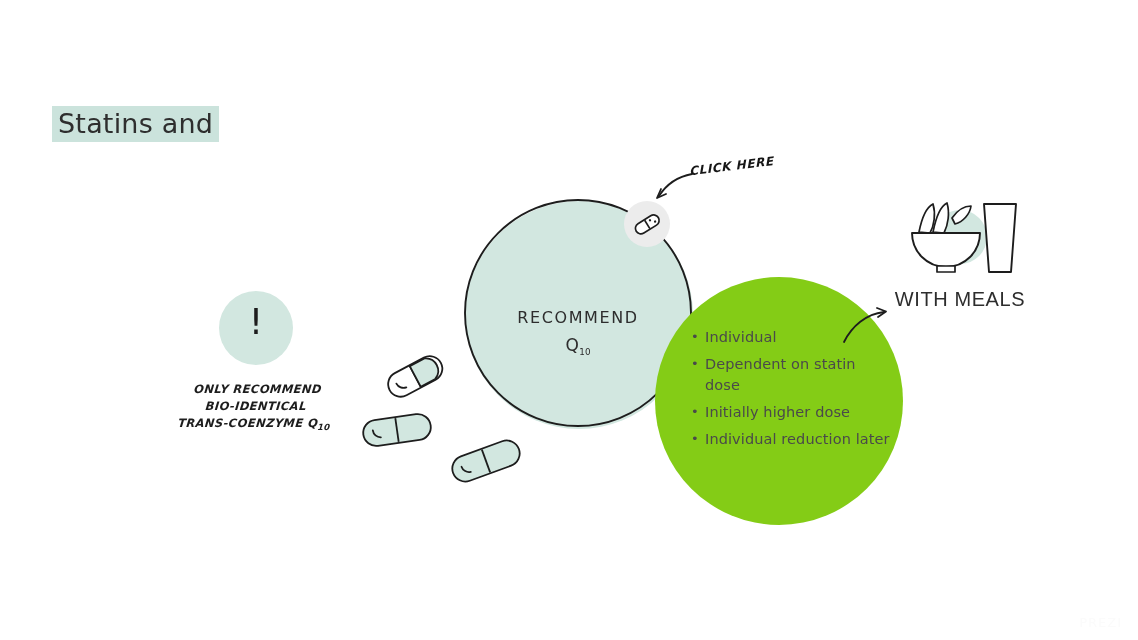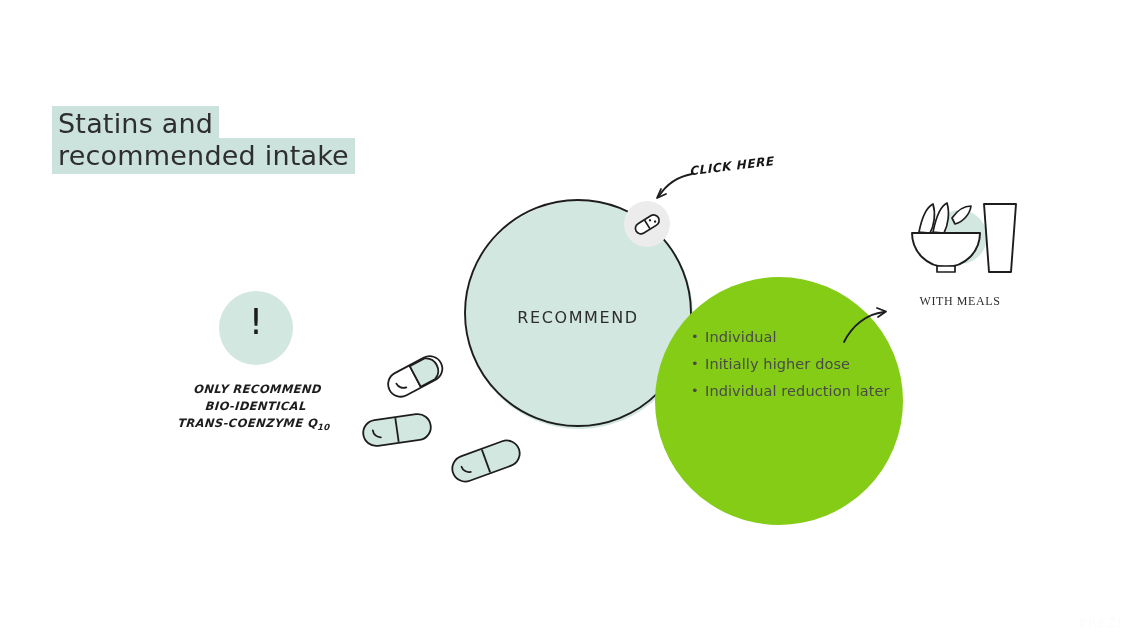--- a/index.html
+++ b/index.html
@@ -227,23 +227,23 @@
   
   #meals-group {
     position: absolute;
     left: 888px;
     top: 192px;
     width: 144px;
     text-align: center;
   }
   #meals-icon { margin: 0 auto; display: block; }
   #meals-label {
-    margin-top: 16px;
-    font-family: Liberation Serif, serif;
-    font-size: 12px;
+    margin-top: 10px;
+    font-family: Liberation Sans, sans-serif;
+    font-size: 20px;
     letter-spacing: 0.6px;
     color: #2d2d2d;
   }
 
   
   .capsule { position: absolute; }
 
   
   #watermark {
     position: absolute;
@@ -256,21 +256,20 @@
     user-select: none;
   }
 </style>
 </head>
 <body>
 
 <div id="stage">
 
   <div id="title-block">
     <span class="title-line"><span class="hl">Statins and</span></span>
-    <span class="title-line"><span class="hl">recommended intake</span></span>
   </div>
 
   <div id="warning-group">
     <div id="warning-circle">
       <div id="warning-bang">!</div>
     </div>
     <div id="warning-caption">
       <span class="cap-line">ONLY RECOMMEND</span>
       <span class="cap-line">BIO-IDENTICAL</span>
       <span class="cap-line"><span>TRANS-COENZYME Q</span><span class="cap-sub">10</span></span>
@@ -303,26 +302,28 @@
     </g>
   </svg>
 
   <div id="coenzyme-circle">
     <div id="coenzyme-fill"></div>
     <svg id="coenzyme-outline" viewBox="0 0 232 232">
       <circle cx="116" cy="116" r="113" fill="none" stroke="#1d1d1d" stroke-width="1.9"></circle>
     </svg>
     <div id="coenzyme-label">
       <span>RECOMMEND</span>
+      <span class="q-line"><span>Q</span><span class="q-sub">10</span></span>
     </div>
   </div>
 
   <div id="bullets-circle">
     <ul id="bullets-list">
       <li>Individual</li>
+      <li>Dependent on statin dose</li>
       <li>Initially higher dose</li>
       <li>Individual reduction later</li>
     </ul>
   </div>
 
   <div id="pill-marker">
     <svg width="46" height="46" viewBox="0 0 46 46">
       <g transform="rotate(-32 23 23)">
         <rect x="10" y="18" width="26" height="11" rx="5.5" ry="5.5" fill="#ffffff" stroke="#1d1d1d" stroke-width="1.7"></rect>
         <path d="M23 18.6 L23 28.4" stroke="#1d1d1d" stroke-width="1.7"></path>

